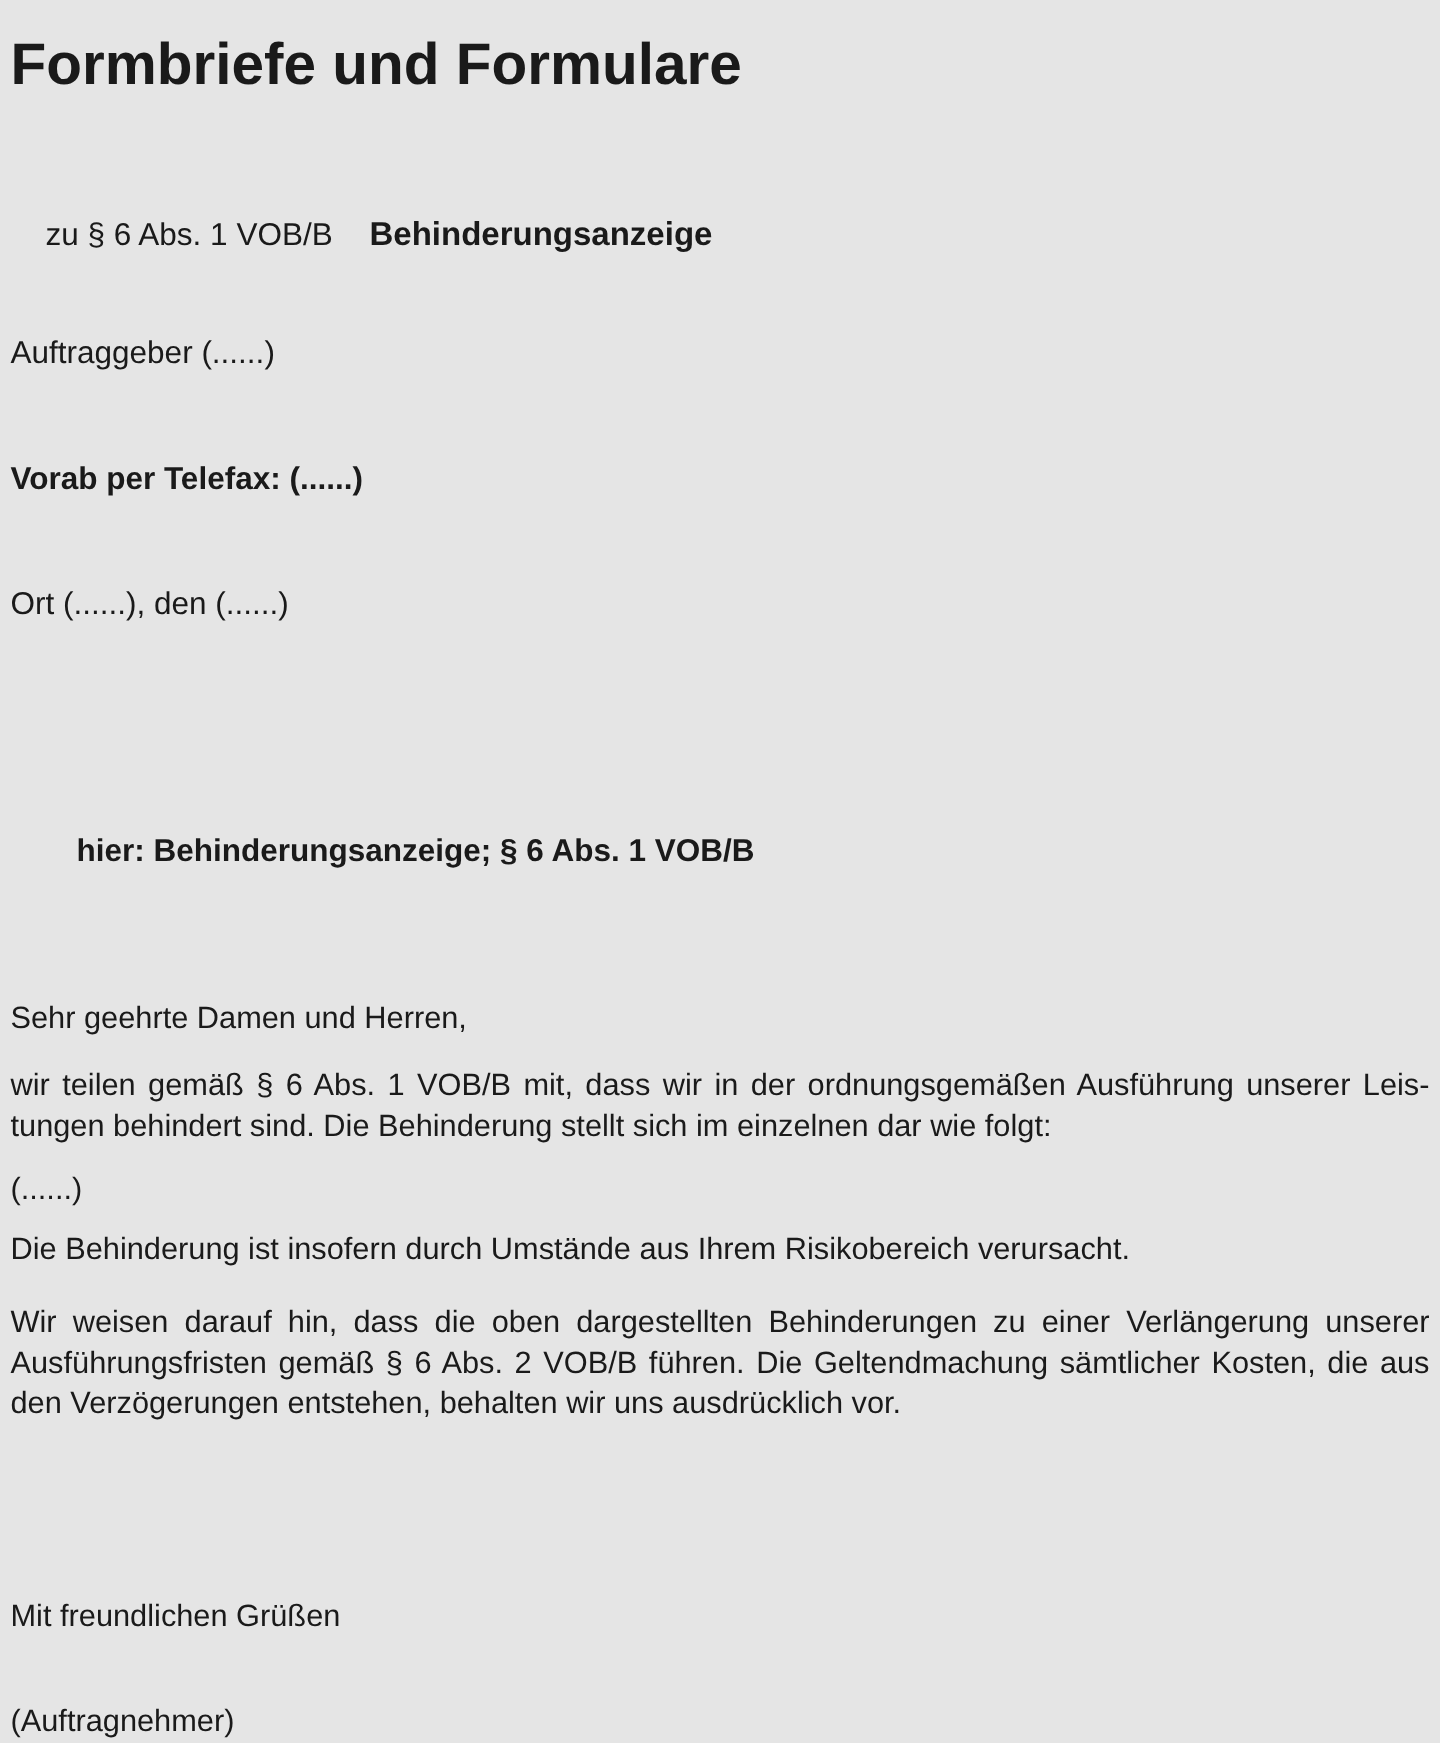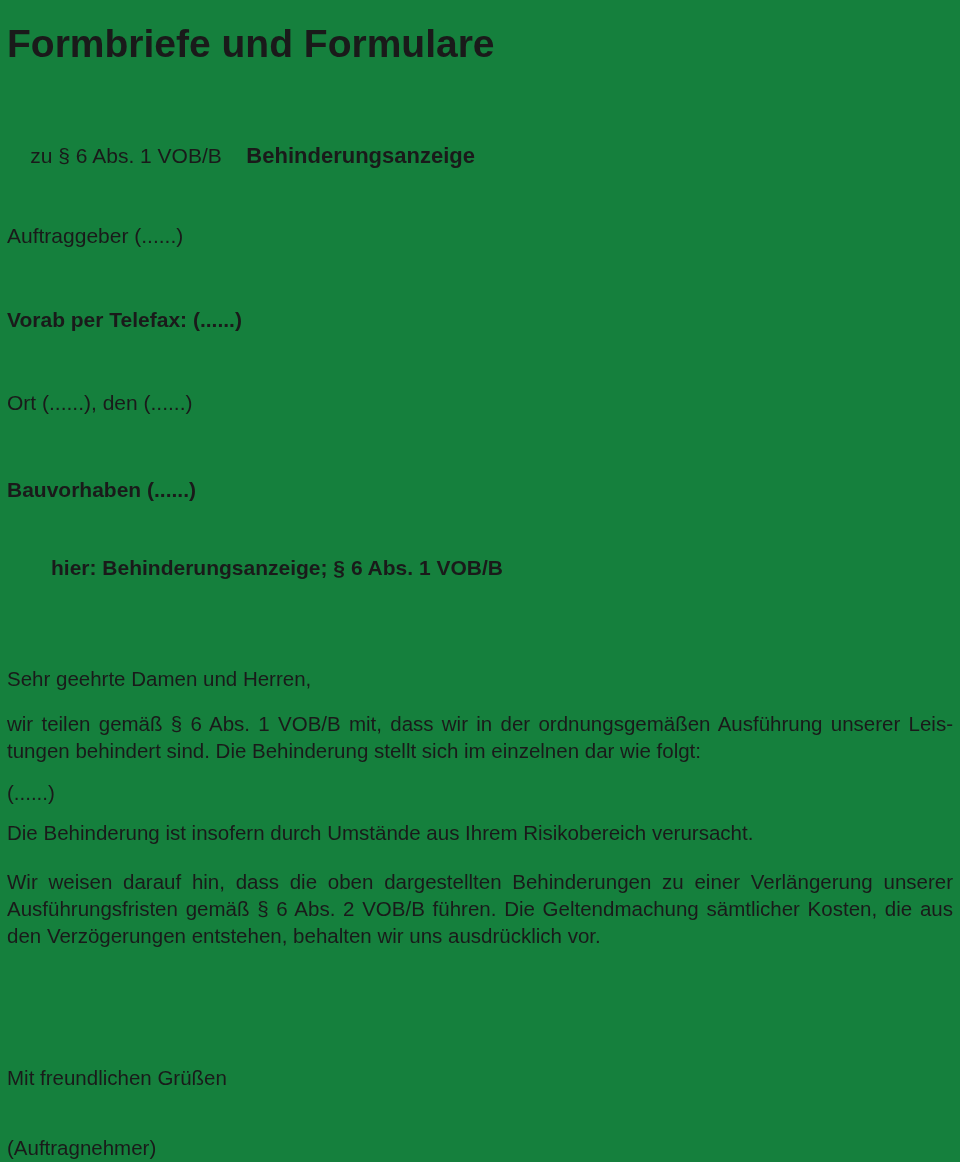--- a/index.html
+++ b/index.html
@@ -4,21 +4,21 @@
 <style>
   html, body {
     margin: 0;
     padding: 0;
     background: #ffffff;
   }
   .page {
     position: relative;
     width: 960px;
     height: 1162px;
-    background: #15803d;
+    background: #e5e5e5;
     font-family: "Liberation Sans", sans-serif;
     color: #1a1a1a;
     overflow: hidden;
   }
   .line {
     position: absolute;
     left: 7px;
     right: 7px;
     font-size: 21px;
     line-height: 1;
@@ -80,21 +80,20 @@
   <div class="line ref">
     <span class="ref-clause">zu § 6 Abs. 1 VOB/B</span><span class="ref-subject">Behinderungsanzeige</span>
   </div>
 
   <div class="line recipient">Auftraggeber (......)</div>
 
   <div class="line place-date">Ort (......), den (......)</div>
 
   <div class="line fax b">Vorab per Telefax: (......)</div>
 
-  <div class="line project b">Bauvorhaben (......)</div>
 
 
   <div class="line subj b">hier: Behinderungsanzeige; § 6 Abs. 1 VOB/B</div>
 
   <div class="line salutation">Sehr geehrte Damen und Herren,</div>
 
   <div class="para para1">
     <div class="just">wir teilen gemäß § 6 Abs. 1 VOB/B mit, dass wir in der ordnungsgemäßen Ausführung unserer Leis-</div>
     <div class="last-line">tungen behindert sind. Die Behinderung stellt sich im einzelnen dar wie folgt:</div>
   </div>

